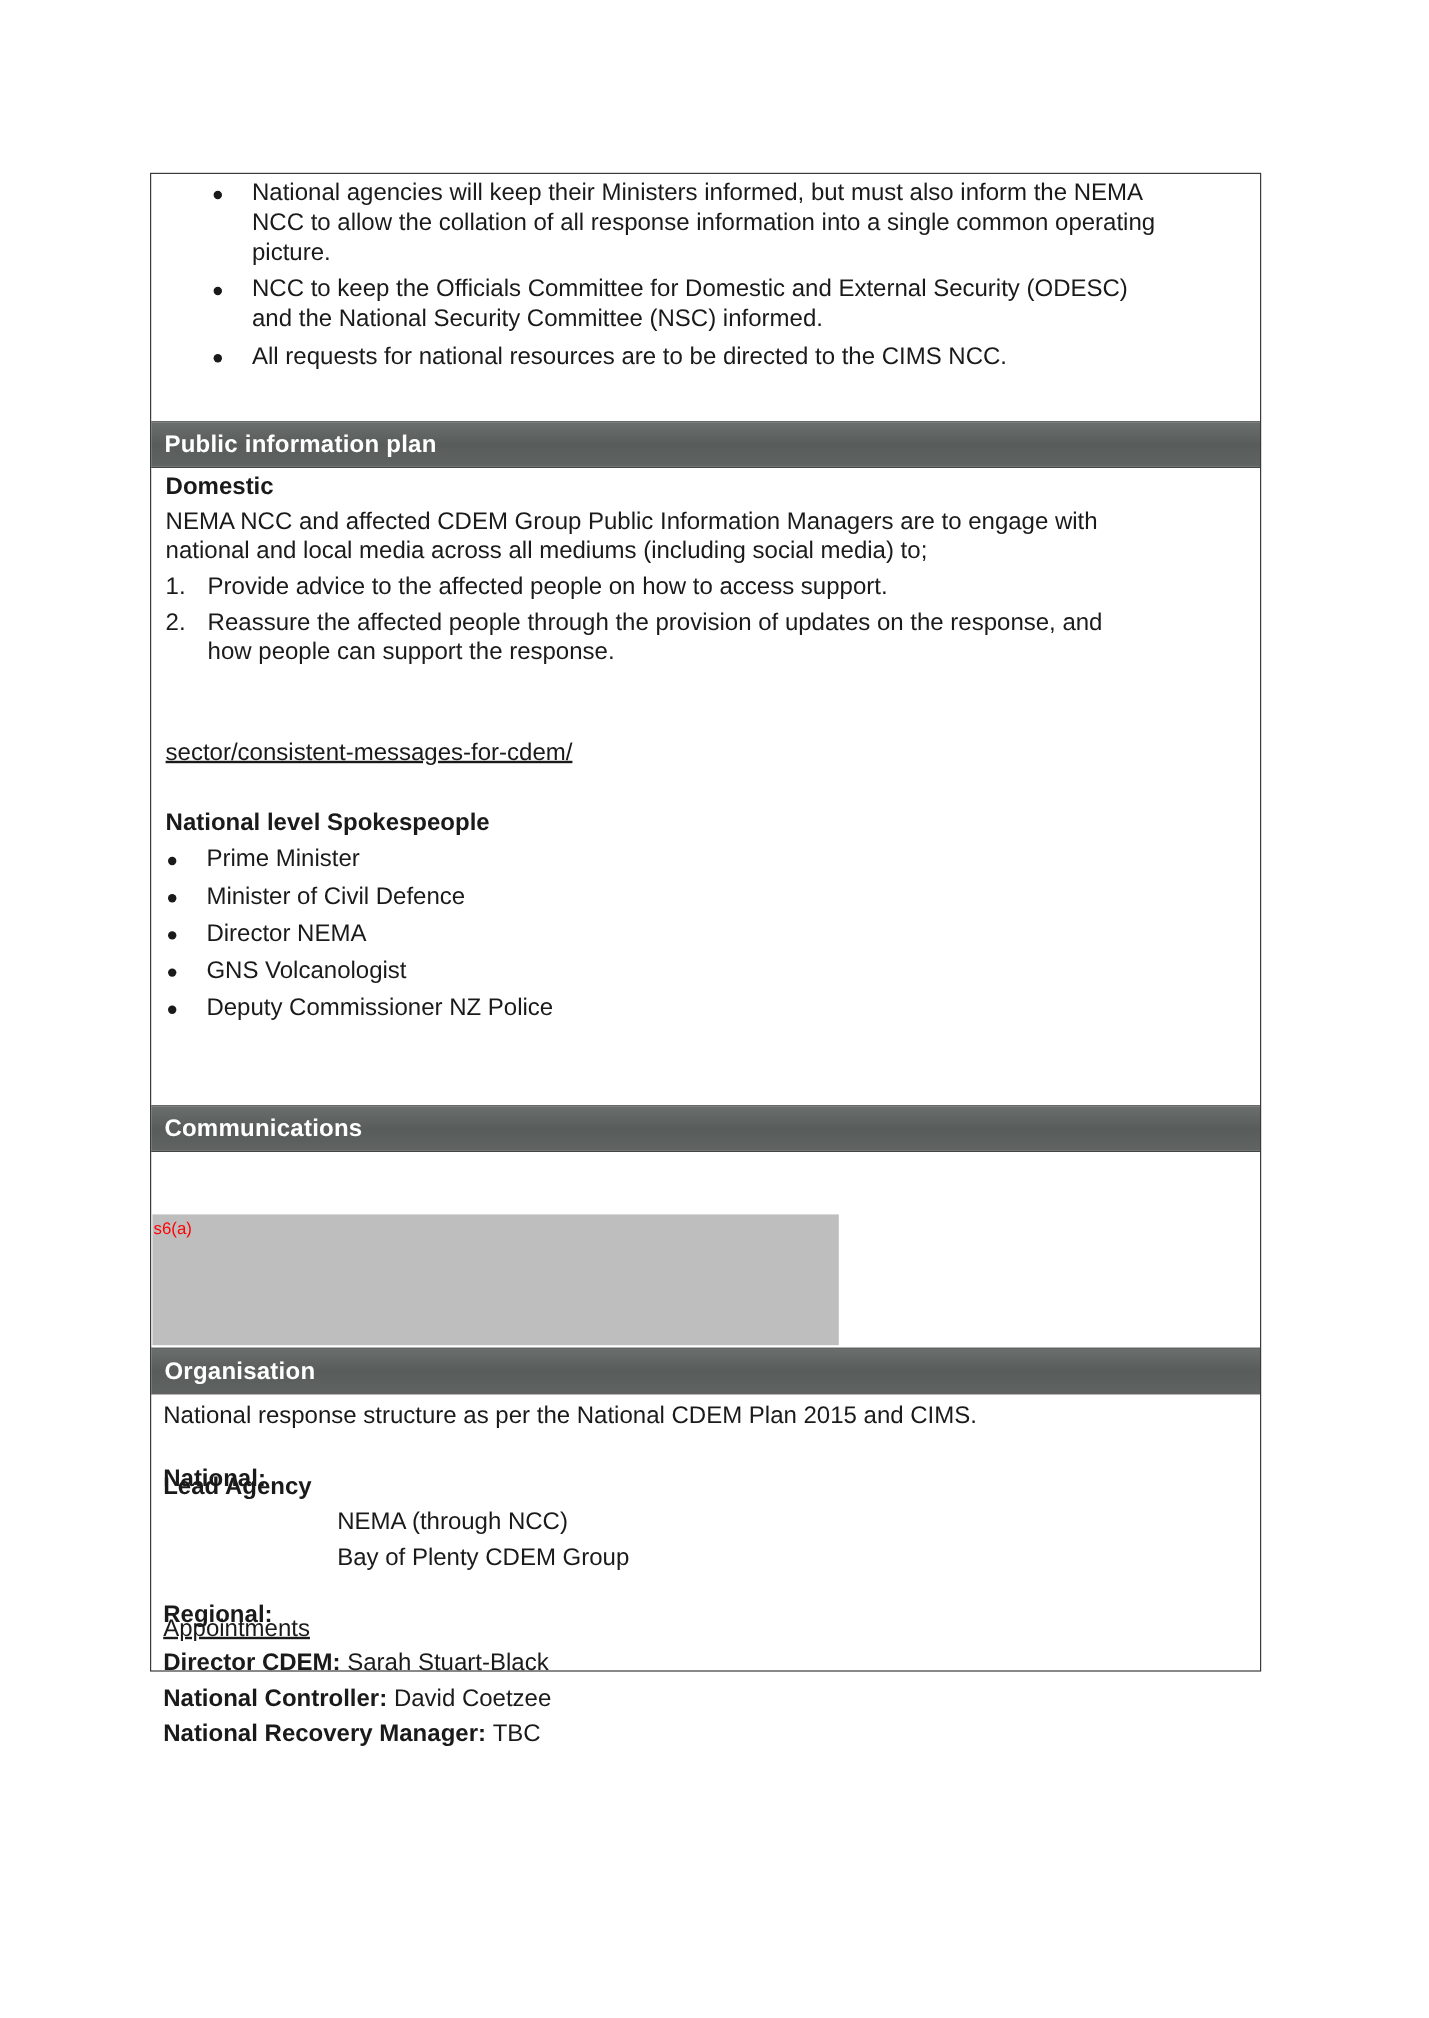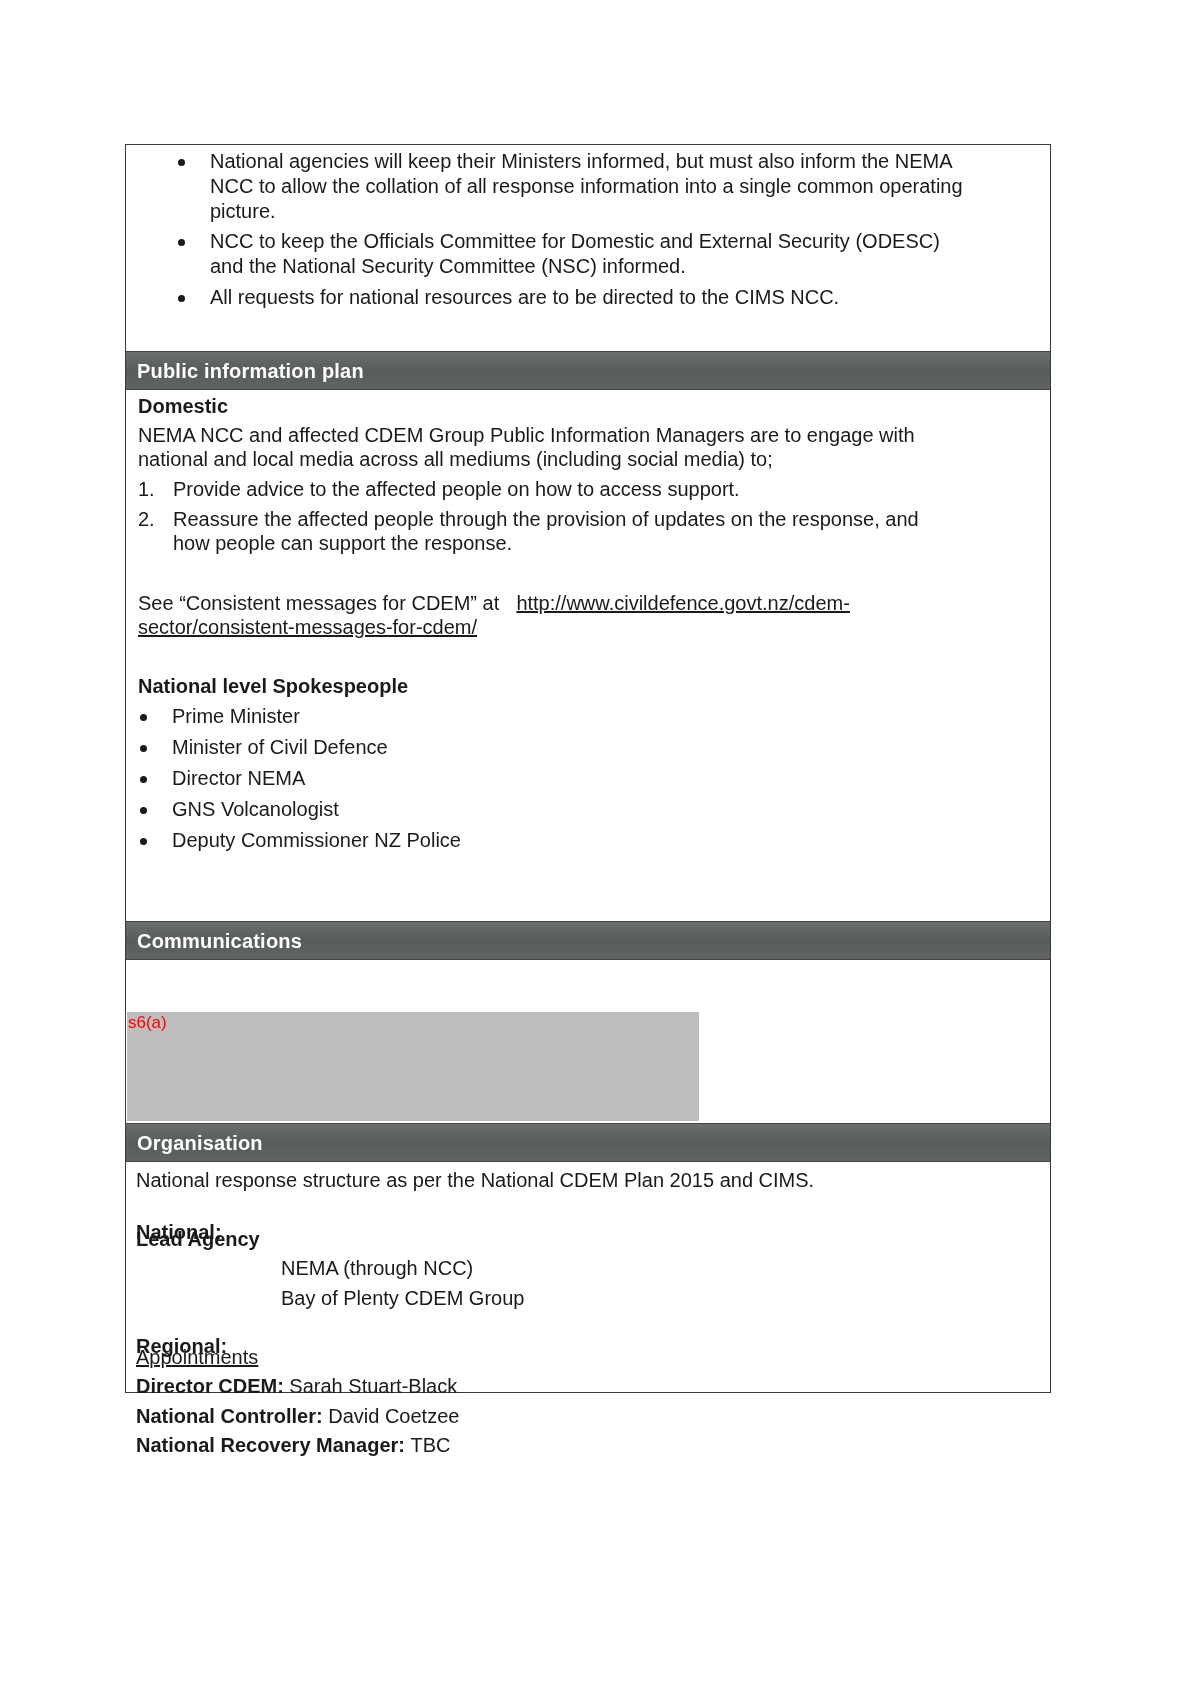--- a/index.html
+++ b/index.html
@@ -64,21 +64,21 @@
     }
     .redact {
       position: absolute;
       background: #bebebe;
     }
     .redact-label {
       position: absolute;
       left: 1px;
       top: 1px;
       color: #ff0000;
-      font-size: 17px;
+      font-size: 14px;
       line-height: 20px;
     }
     .under { text-decoration: underline; }
   </style>
 </head>
 <body>
 
 <div class="frame">
 
   <div>
@@ -112,25 +112,20 @@
       <div class="abs txt" style="left:12px; top:332px;">1.</div>
       <div class="abs txt" style="left:47px; top:332px;text-align:right;">Provide advice to the affected people on how to access support.</div>
     </div>
     <div>
       <div class="abs txt" style="left:12px; top:362px;">2.</div>
       <div class="abs txt" style="left:47px; top:362px;">Reassure the affected people through the provision of updates on the response, and</div>
       <div class="abs txt" style="left:47px; top:386px;">how people can support the response.</div>
     </div>
   </div>
 
-  <div class="abs txt" style="left:12px; top:446px;">
-    <span>See “Consistent messages for CDEM” at</span>
-    <span style="display:inline-block; width:6px;"></span>
-    <a class="link">http://www.civildefence.govt.nz/cdem-</a>
-  </div>
   <div class="abs txt" style="left:12px; top:470px;">
     <a class="link">sector/consistent-messages-for-cdem/</a>
   </div>
 
   <div class="abs txt bold" style="left:12px; top:529px;">National level Spokespeople</div>
   <div>
     <div>
       <span class="bullet" style="left:14px; top:569px;"></span>
       <div class="abs txt" style="left:46px; top:559px;">Prime Minister</div>
     </div>

